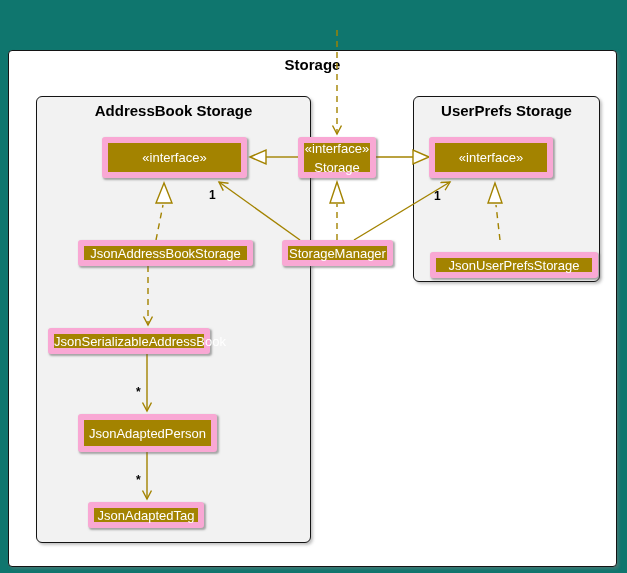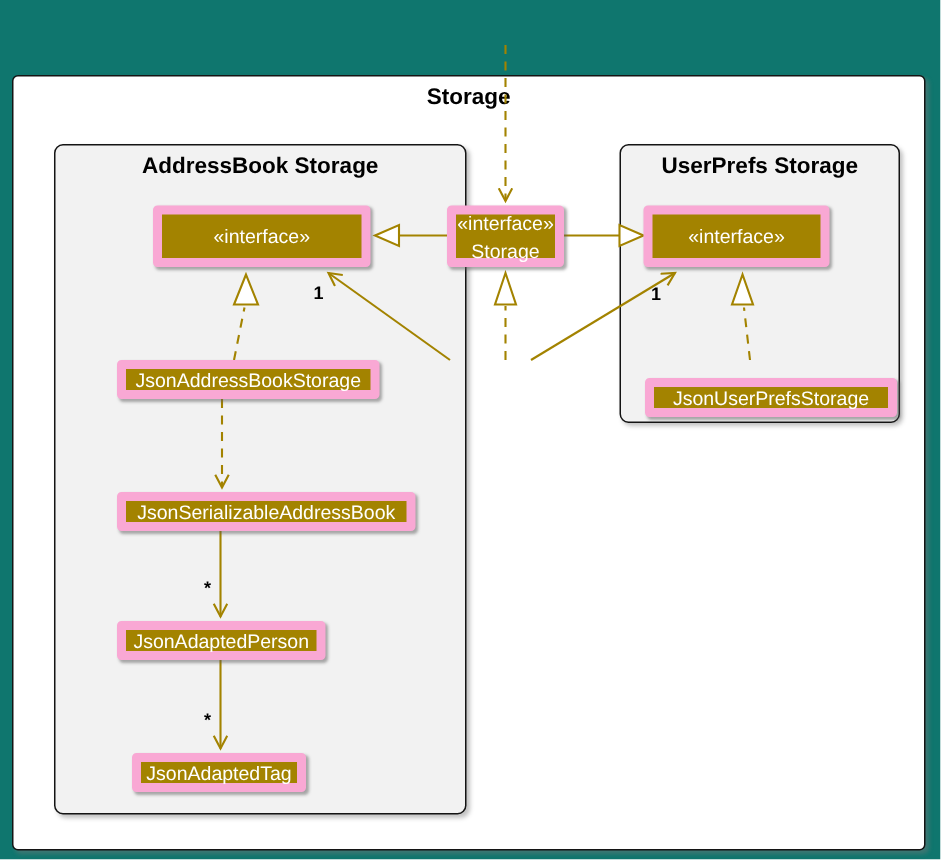--- a/index.html
+++ b/index.html
@@ -90,30 +90,33 @@
   </div>
 
   <div class="node" style="left:429px;top:137px;width:124px;height:41px;">
     <span class="line">«interface»</span>
   </div>
 
   <div class="node" style="left:78px;top:240px;width:175px;height:26px;">
     <span class="line">JsonAddressBookStorage</span>
   </div>
 
+  <div class="node" style="left:282px;top:240px;width:111px;height:26px;">
+    <span class="line">StorageManager</span>
+  </div>
 
   <div class="node" style="left:430px;top:252px;width:168px;height:26px;">
     <span class="line">JsonUserPrefsStorage</span>
   </div>
 
-  <div class="node" style="left:48px;top:328px;width:199px;height:26px;margin-left:30px;">
+  <div class="node" style="left:48px;top:328px;width:162px;height:26px;">
     <span class="line">JsonSerializableAddressBook</span>
   </div>
 
-  <div class="node" style="left:78px;top:414px;width:139px;height:26px;">
+  <div class="node" style="left:78px;top:414px;width:139px;height:38px;">
     <span class="line">JsonAdaptedPerson</span>
   </div>
 
   <div class="node" style="left:88px;top:502px;width:116px;height:26px;">
     <span class="line">JsonAdaptedTag</span>
   </div>
 
   <div class="mult" style="left:209px;top:188px;">1</div>
   <div class="mult" style="left:434px;top:189px;">1</div>
   <div class="mult" style="left:136px;top:385px;">*</div>

